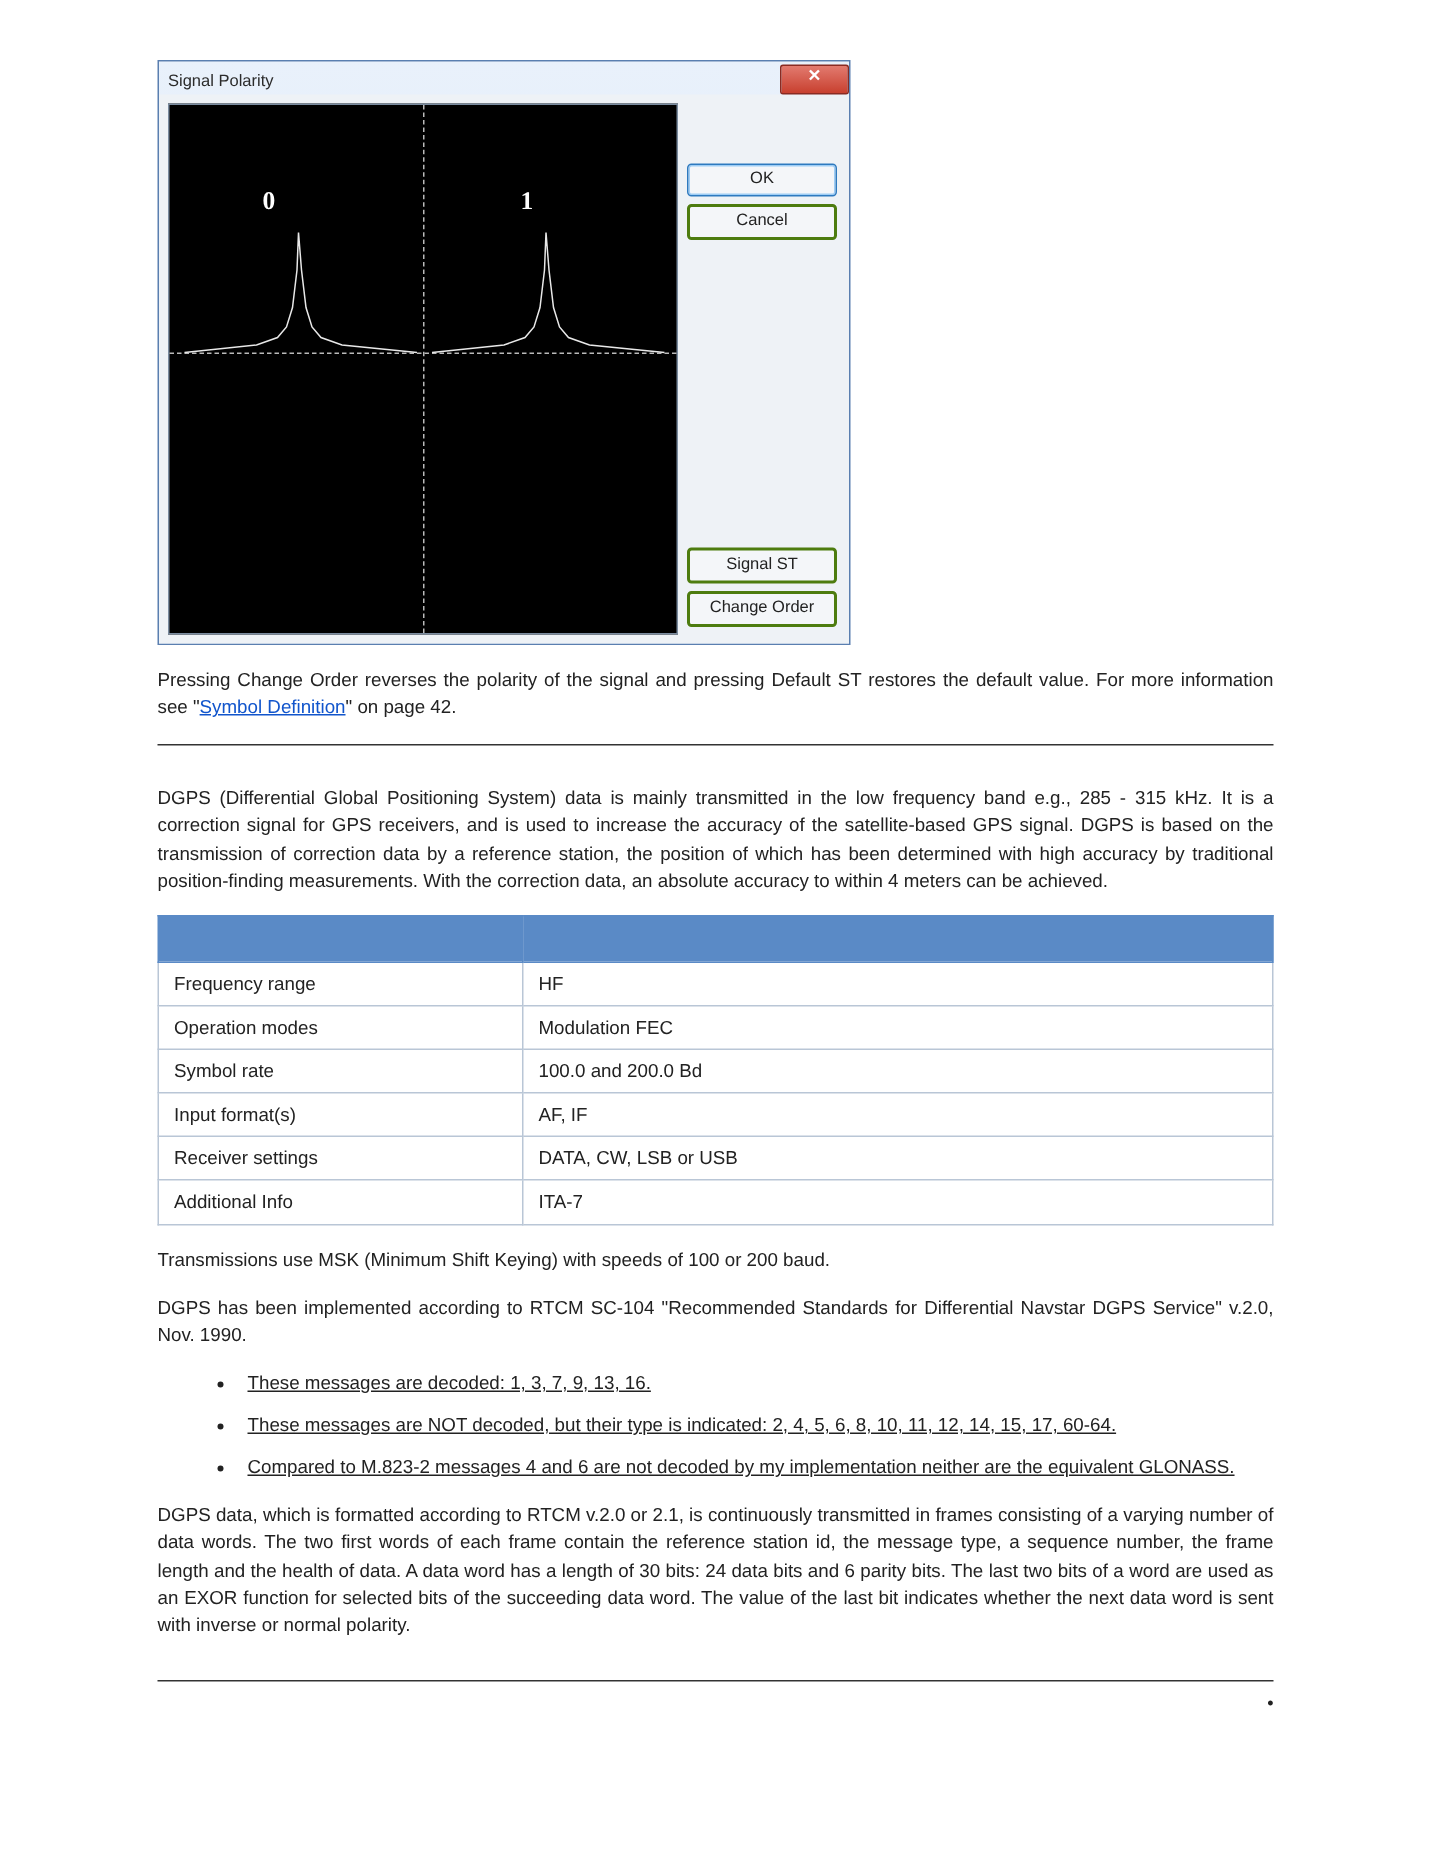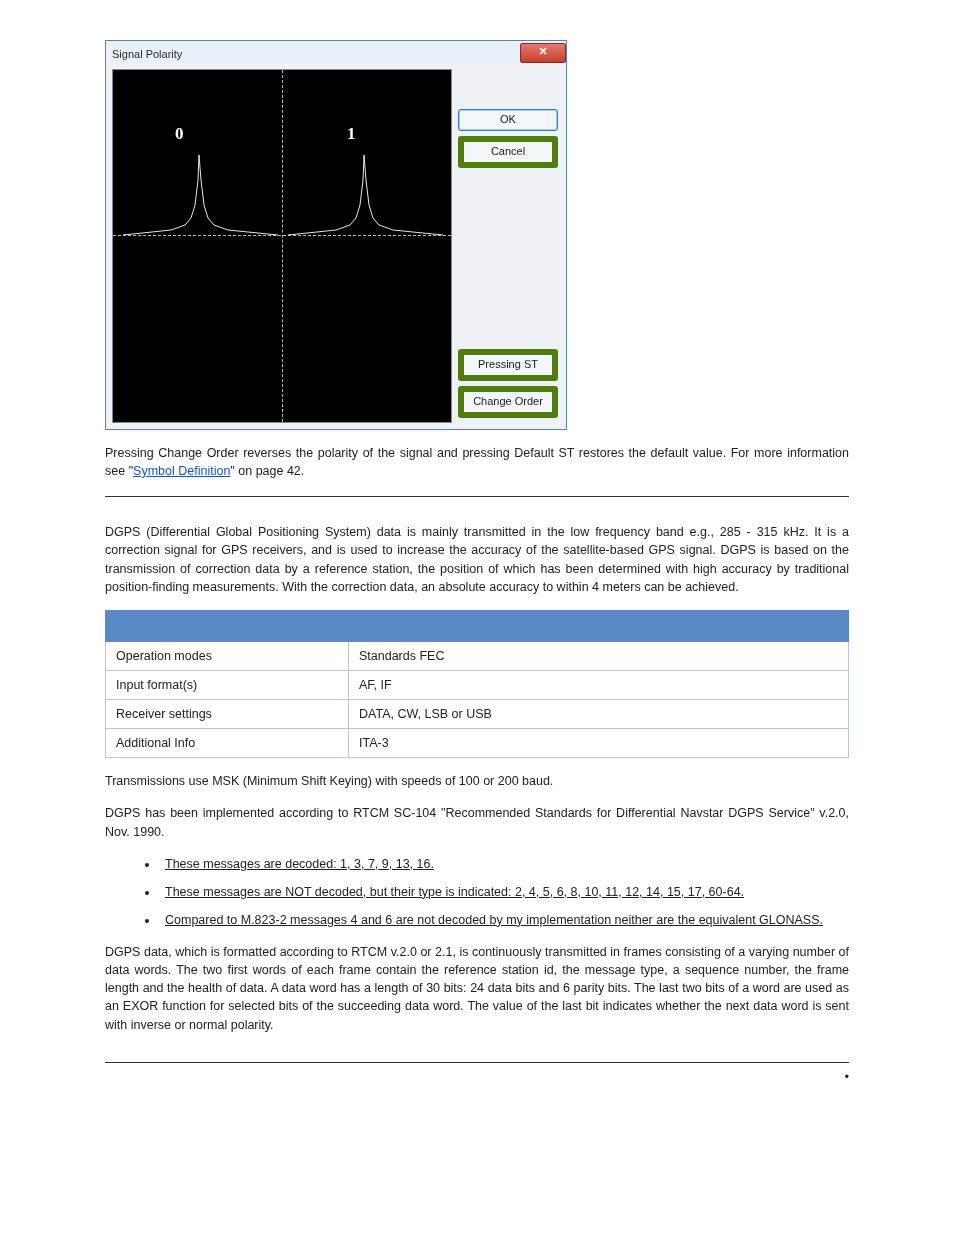--- a/index.html
+++ b/index.html
@@ -99,21 +99,21 @@
     width: 100px;
     display: flex;
     flex-direction: column;
     margin-top: 40px;
   }
   .win-btn {
     font-size: 11px;
     padding: 2px 0;
     margin-bottom: 5px;
     background: #f4f6f9;
-    border: 6px solid #4d7c0f;
+    border: 2px solid #4d7c0f;
     border-radius: 3px;
     text-align: center;
     cursor: pointer;
   }
   .win-btn.primary {
     border: 1px solid #2e7abf;
     box-shadow: 0 0 0 1px #9ecdf5 inset;
   }
   .side-spacer { flex: 1; }
 
@@ -190,21 +190,21 @@
         <span class="lbl1">1</span>
         <svg viewBox="0 0 338 352" preserveAspectRatio="none">
           <path d="M10 165 L58 160 L72 155 L78 148 L82 135 L85 110 L86 85 L88 110 L91 135 L95 148 L101 155 L115 160 L165 165" stroke="#e8e8e8" stroke-width="1" fill="none"></path>
           <path d="M175 165 L223 160 L237 155 L243 148 L247 135 L250 110 L251 85 L253 110 L256 135 L260 148 L266 155 L280 160 L330 165" stroke="#e8e8e8" stroke-width="1" fill="none"></path>
         </svg>
       </div>
       <div class="dlg-side">
         <div class="win-btn primary">OK</div>
         <div class="win-btn">Cancel</div>
         <div class="side-spacer"></div>
-        <div class="win-btn">Pressing ST</div>
+        <div class="win-btn">Signal ST</div>
         <div class="win-btn">Change Order</div>
       </div>
     </div>
   </div>
 </div>
 
 <p class="caption">
   <span>Pressing Change Order reverses the polarity of the signal and pressing Default ST restores the default value. For more information see "</span><a href="#" class="doclink">Symbol Definition</a><span>" on page 42.</span>
 </p>
 
@@ -214,34 +214,42 @@
 
 <table class="spec">
   <thead>
       <tr>
         <th></th>
         <th></th>
       </tr>
     </thead>
   <tbody id="spec-body">
       <tr>
+        <td>Frequency range</td>
+        <td>HF</td>
+      </tr>
+      <tr>
         <td>Operation modes</td>
-        <td>Standards FEC</td>
+        <td>Modulation FEC</td>
+      </tr>
+      <tr>
+        <td>Symbol rate</td>
+        <td>100.0 and 200.0 Bd</td>
       </tr>
       <tr>
         <td>Input format(s)</td>
         <td>AF, IF</td>
       </tr>
       <tr>
         <td>Receiver settings</td>
         <td>DATA, CW, LSB or USB</td>
       </tr>
       <tr>
         <td>Additional Info</td>
-        <td>ITA-3</td>
+        <td>ITA-7</td>
       </tr>
     </tbody>
 </table>
 
 <p class="para-justify">Transmissions use MSK (Minimum Shift Keying) with speeds of 100 or 200 baud.</p>
 <p class="para-justify">DGPS has been implemented according to RTCM SC-104 "Recommended Standards for Differential Navstar DGPS Service" v.2.0, Nov. 1990.</p>
 
 <ul class="doc-list" id="bullet-list">
     <li>These messages are decoded: 1, 3, 7, 9, 13, 16.</li>
     <li>These messages are NOT decoded, but their type is indicated: 2, 4, 5, 6, 8, 10, 11, 12, 14, 15, 17, 60-64.</li>

